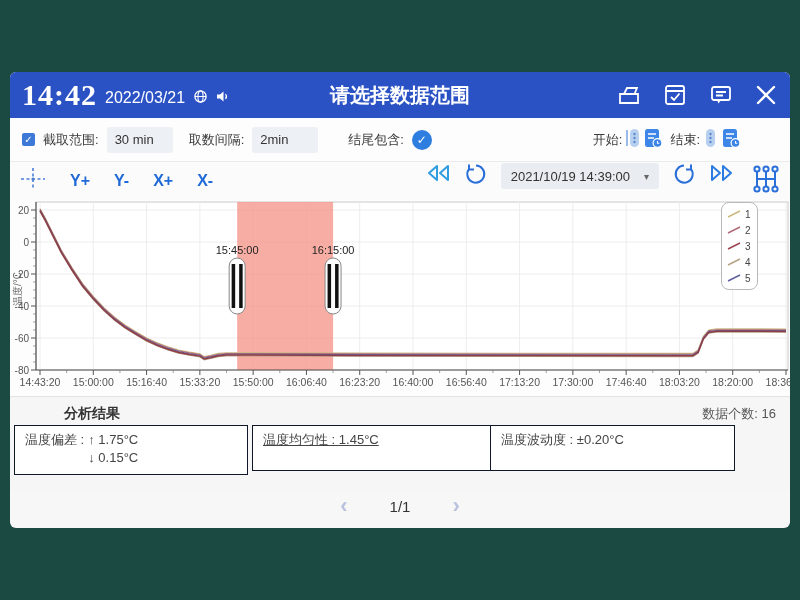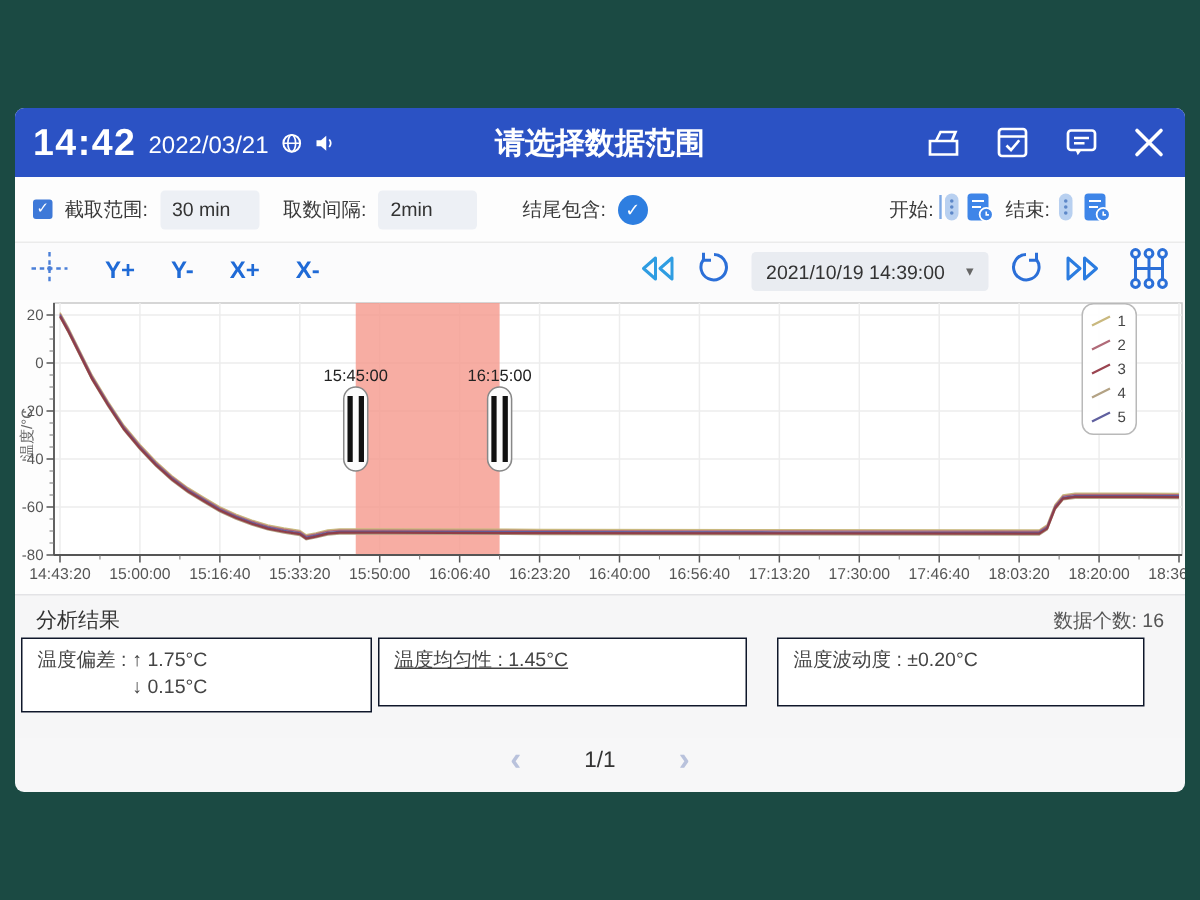--- a/index.html
+++ b/index.html
@@ -5,21 +5,21 @@
   * { margin:0; padding:0; box-sizing:border-box; }
   html,body { width:800px; height:600px; overflow:hidden; }
   body { background:#1b4a43; font-family:"Liberation Sans","DejaVu Sans",sans-serif; position:relative; }
 
   .window { position:absolute; left:10px; top:72px; width:780px; height:456px;
             background:#f7f7f8; border-radius:6px; overflow:hidden; }
 
   
   .titlebar { position:absolute; left:0; top:0; width:780px; height:46px;
               background:#2b52c4; color:#fff; display:flex; align-items:center; padding:0 12px; }
-  .tb-time { font-size:25px; font-weight:bold; letter-spacing:1px; }
+  .tb-time { font-size:30px; font-weight:bold; letter-spacing:1px;font-family:Liberation Serif, serif; }
   .tb-date { font-size:16px; margin-left:8px; margin-top:6px; }
   .tb-smallicons { display:flex; gap:7px; margin-left:8px; margin-top:6px; }
   .tb-title { position:absolute; left:50%; transform:translateX(-50%); font-size:20px; font-weight:bold; }
   .tb-right { margin-left:auto; display:flex; align-items:center; gap:20px; }
   .tb-right svg { display:block; }
 
   
   .controls { position:absolute; left:0; top:46px; width:780px; height:44px; background:#fdfdfd;
               border-bottom:1px solid #ebebeb; display:flex; align-items:center; padding:0 12px; gap:8px;
               font-size:13px; color:#3a3a3a; }
@@ -29,48 +29,48 @@
               text-align:left; padding:0 8px; color:#333; }
   .circle-chk { width:20px; height:20px; border-radius:50%; background:#2e7ee0; color:#fff;
                 font-size:12px; line-height:20px; text-align:center; font-weight:bold; }
   .ctrl-right { margin-left:auto; display:flex; align-items:center; gap:0; margin-right:36px; }
 
   
   .toolbar { position:absolute; left:0; top:90px; width:780px; height:38px; background:#fbfbfc;
              display:flex; align-items:center; padding:0 10px; }
   .tool-zoom { display:flex; align-items:center; gap:24px; margin-left:2px; }
   .zbtn { color:#1f6ad6; font-weight:bold; font-size:16px; }
-  .tool-right { margin-left:auto; display:flex; align-items:center; gap:13px; }
+  .tool-right { margin-left:auto; display:flex; align-items:flex-start; gap:13px; }
   .datebox { background:#e9ecf1; border-radius:3px; height:26px; display:flex; align-items:center;
              padding:0 10px; font-size:13px; color:#333; gap:14px; }
   .datebox .caret { color:#666; font-size:10px; }
 
   
   .chart-wrap { position:absolute; left:0; top:128px; width:780px; height:196px; background:#fdfdfd; }
   .chart-wrap svg.plot { position:absolute; left:0; top:0; }
   .ylab { position:absolute; left:-15px; top:82px; font-size:10px; color:#666;
           transform:rotate(-90deg); width:46px; text-align:center; }
   .watermark { position:absolute; left:140px; top:44px; font-size:54px; font-weight:bold;
                color:rgba(146,178,219,0.40); letter-spacing:5px; white-space:nowrap; pointer-events:none; }
   .legend { position:absolute; left:711px; top:2px; width:37px; background:rgba(255,255,255,0.92);
             border:1px solid #b9b9b9; border-radius:8px; padding:3px 5px; }
   .legend-row { display:flex; align-items:center; gap:3px; height:16px; }
   .legend-row span { font-size:10px; color:#444; }
 
   
   .analysis { position:absolute; left:0; top:324px; width:780px; height:96px;
               border-top:1px solid #e3e3e6; background:#f6f6f7; }
   .ana-head { display:flex; align-items:center; padding:8px 14px 4px 14px; }
-  .ana-title { font-size:14px; font-weight:normal; color:#333; }
+  .ana-title { font-size:14px; font-weight:bold; color:#333;margin-left:40px; }
   .ana-count { margin-left:auto; font-size:13px; color:#555; }
   .ana-box { position:absolute; top:28px; background:#fff; border:1px solid #0f172a;
              font-size:13px; color:#444; padding:5px 10px; line-height:18px; }
   .ana-box1 { left:4px;   width:234px; height:50px; display:flex; gap:4px; }
   .ana-box2 { left:242px; width:246px; height:46px;text-decoration:underline; }
-  .ana-box3 { left:508px; width:245px; height:46px; }
+  .ana-box3 { left:480px; width:245px; height:46px; }
 
   .pager { position:absolute; left:0; top:418px; width:780px; height:32px;
            display:flex; align-items:center; justify-content:center; gap:42px; }
   .pg-arrow { color:#b9c2dc; font-size:22px; font-weight:bold; line-height:20px; }
   .pg-num { font-size:15px; color:#333; }
 </style>
 </head>
 <body>
 
 <div class="window">

